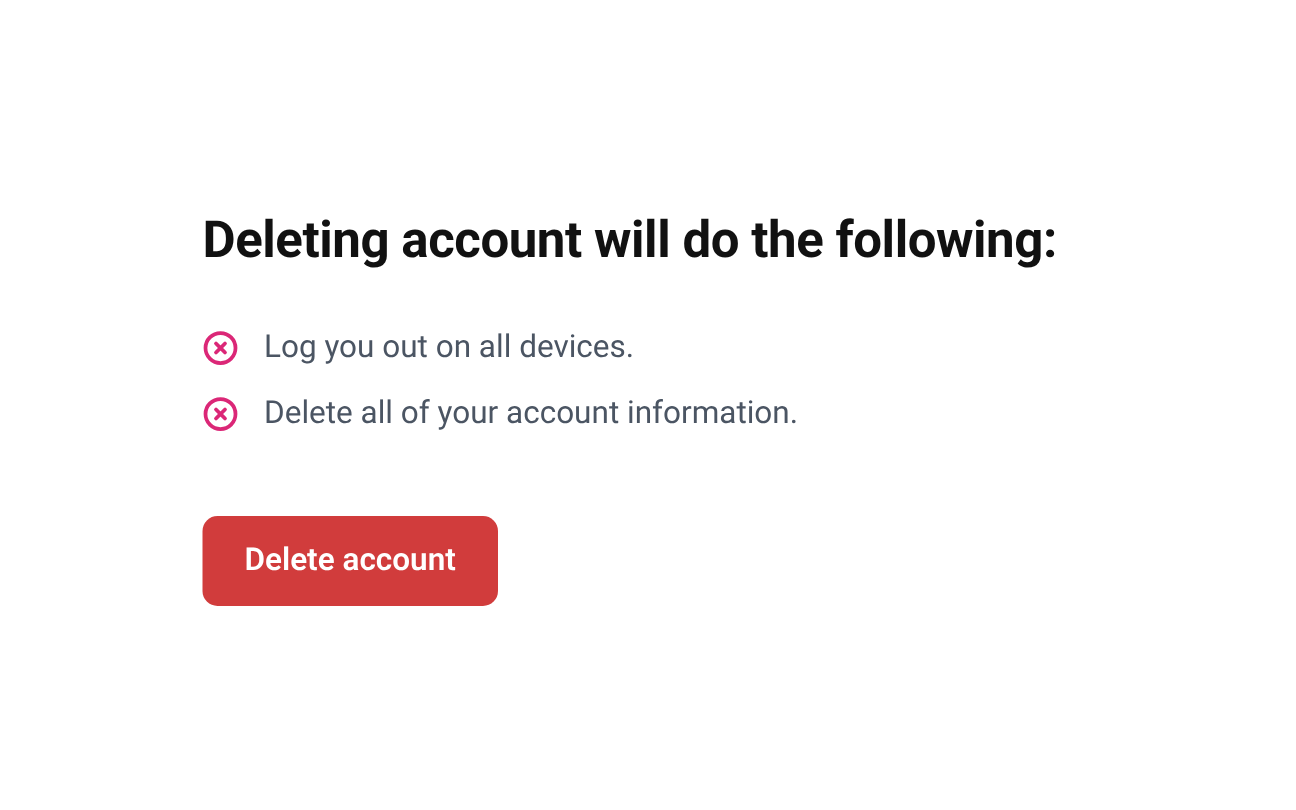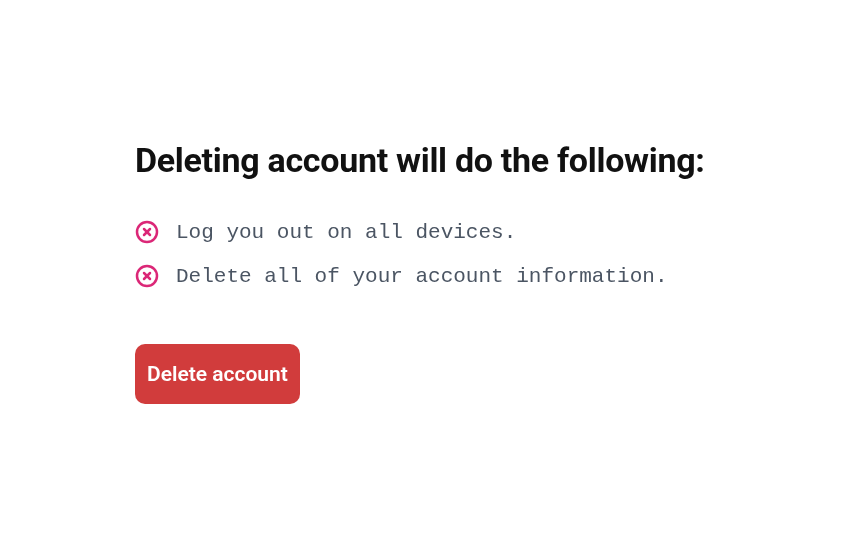--- a/index.html
+++ b/index.html
@@ -40,28 +40,27 @@
       flex-shrink: 0;
     }
     .icon-wrap svg {
       width: 24px;
       height: 24px;
     }
     .item-text {
       font-size: 21px;
       color: #4b5563;
       font-weight: 400;
-      font-family: Liberation Mono, monospace;
     }
     .delete-button {
       background: #d13c3c;
       color: #ffffff;
       border: none;
       border-radius: 10px;
-      padding: 18px 12px;
+      padding: 18px 28px;
       font-size: 21px;
       font-weight: 600;
       cursor: pointer;
       font-family: inherit;
     }
   </style>
 </head>
 <body>
 
 

